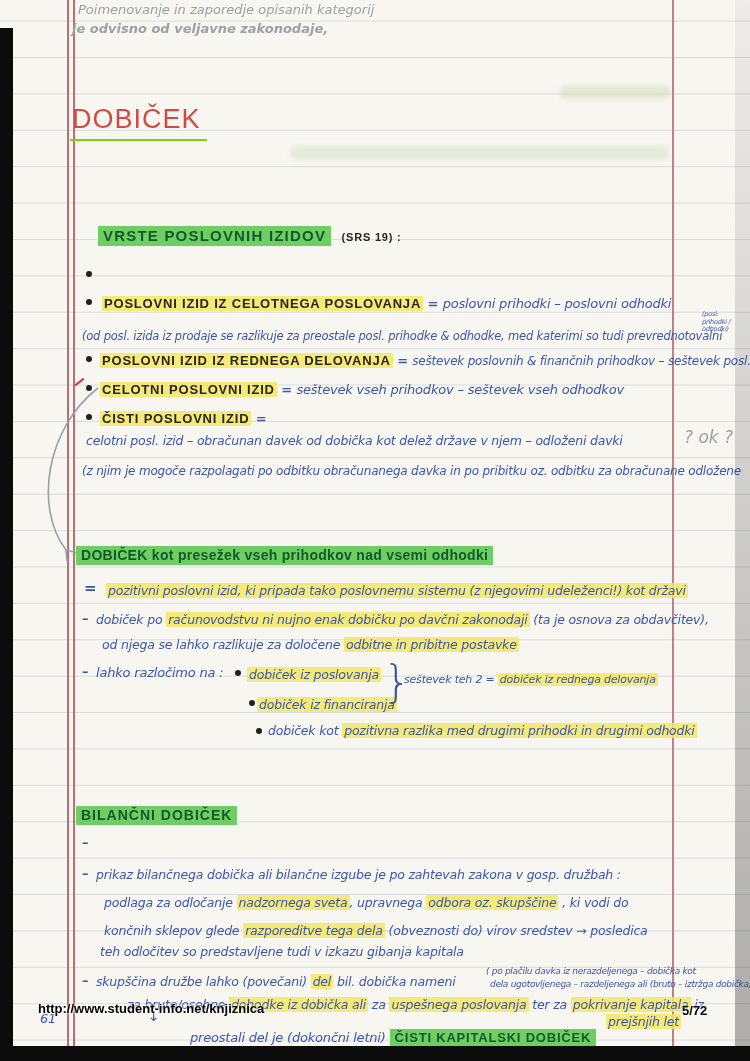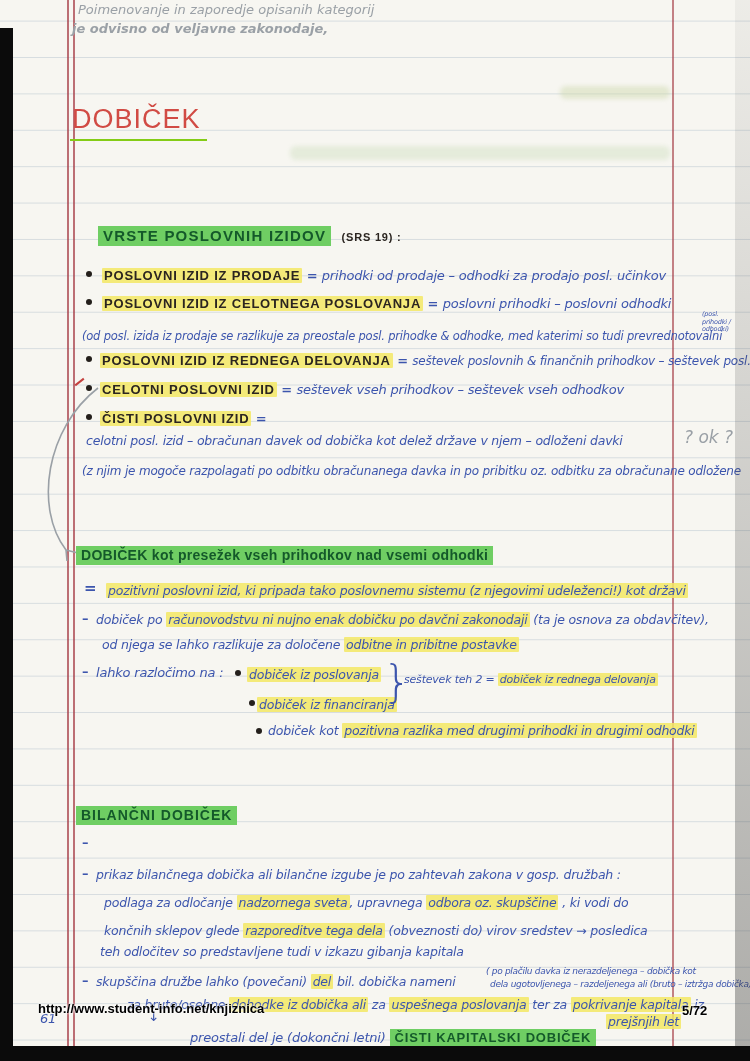--- a/index.html
+++ b/index.html
@@ -46,25 +46,20 @@
   <div class="ln pencil" style="left:72px;top:21px;font-size:13px;font-weight:bold;">je odvisno od veljavne zakonodaje,</div>
 
   <div class="ln" style="left:70px;top:104px;"><span class="red-title">DOBIČEK</span></div>
 
   <div class="ln" style="left:66px;top:227px;margin-left:32px;">
     <span class="greenhead hlg" style="font-size:15px;letter-spacing:1.2px;">VRSTE POSLOVNIH IZIDOV</span>
     <span class="caps" style="font-size:11px;margin-left:6px;">(SRS 19) :</span>
   </div>
 
   <div class="dot" style="left:86px;top:271px;"></div>
-  <div class="ln" style="left:102px;top:266px;">
-    <span class="caps hl">POSLOVNI IZID IZ PRODAJE</span>
-    <span class="ink eq">=</span>
-    <span class="ink">prihodki od prodaje – odhodki za prodajo posl. učinkov</span>
-  </div>
 
   <div class="dot" style="left:86px;top:299px;"></div>
   <div class="ln" style="left:102px;top:294px;">
     <span class="caps hl">POSLOVNI IZID IZ CELOTNEGA POSLOVANJA</span>
     <span class="ink eq">=</span>
     <span class="ink">poslovni prihodki – poslovni odhodki</span>
   </div>
   <div class="ln ink" style="left:82px;top:329px;font-size:11.5px;">(od posl. izida iz prodaje se razlikuje za preostale posl. prihodke &amp; odhodke, med katerimi so tudi prevrednotovalni</div>
   <div class="ln ink tinystack" style="left:702px;top:311px;">
     <div>(posl.</div>

